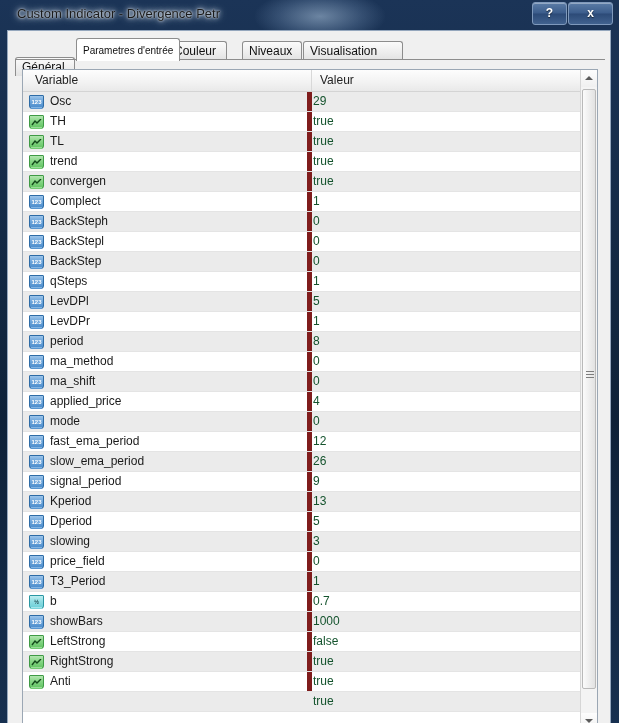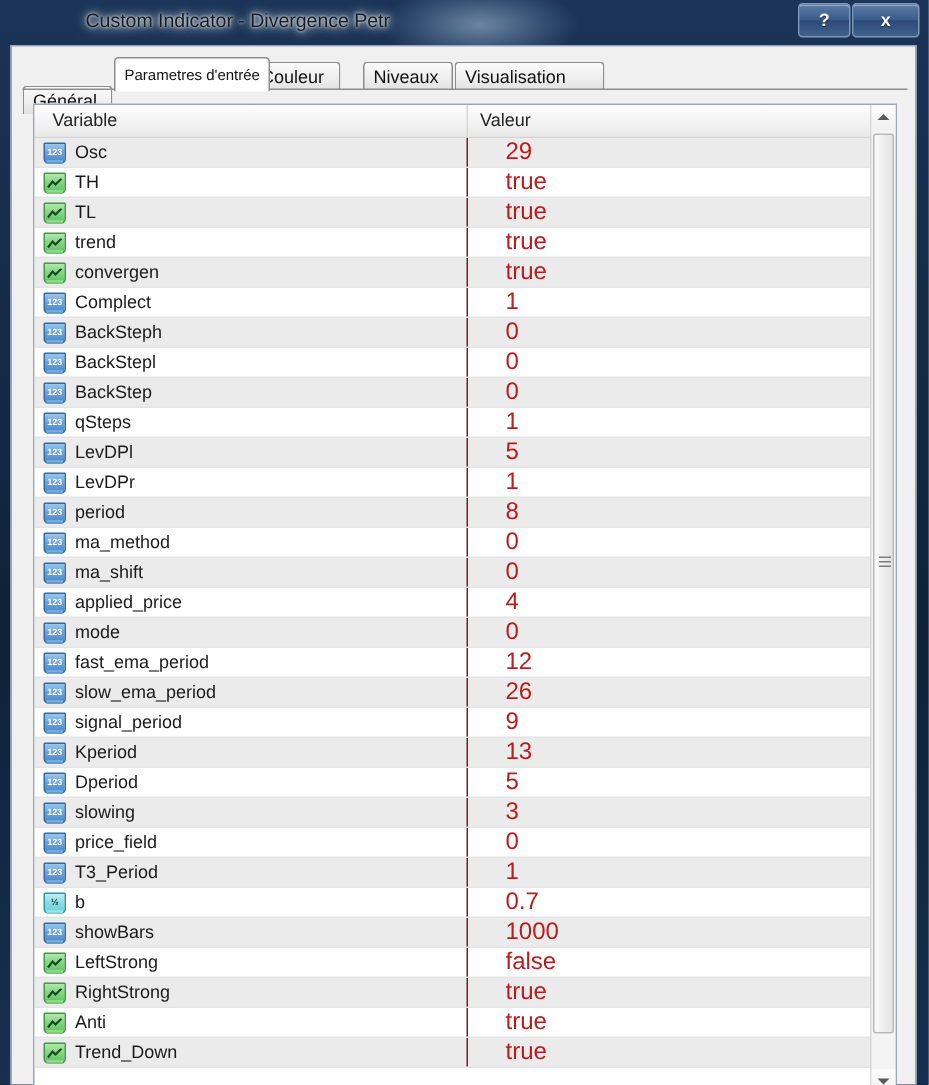--- a/index.html
+++ b/index.html
@@ -21,21 +21,20 @@
     background:radial-gradient(ellipse at 50% 60%, rgba(175,200,225,.55) 0%, rgba(150,180,215,.22) 45%, rgba(120,150,190,0) 72%);
     pointer-events:none;
   }
   #titlebar{
     position:absolute;left:0;top:0;width:619px;height:31px;
   }
   #title-text{
     position:absolute;left:17px;top:6px;
     font-size:13px;color:#1b1b1b;white-space:nowrap;
     text-shadow:0 0 5px rgba(235,243,252,.95),0 0 9px rgba(225,238,250,.9),0 0 2px rgba(255,255,255,.9);
-    margin-left:40px;
   }
   .winbtn{
     position:absolute;top:2px;height:21px;
     border:1px solid #7f99bb;border-radius:3px;
     background:linear-gradient(180deg,#5b7ca6 0%, #3c5d8c 48%, #2c4a77 52%, #41628e 100%);
     box-shadow:inset 0 1px 0 rgba(255,255,255,.35);
     color:#fff;font-size:12px;font-weight:bold;
     text-align:center;line-height:20px;
     text-shadow:0 1px 1px rgba(0,0,0,.6);
     cursor:default;
@@ -110,25 +109,25 @@
   .row{
     position:relative;height:20px;width:558px;
     border-bottom:1px solid #e4e4e4;
     box-sizing:border-box;
     cursor:default;
   }
   .row.odd{background:#ffffff;}
   .row.even{background:#ebebeb;}
   .cell-var{
     position:absolute;left:0;top:0;width:289px;height:19px;
-    box-sizing:border-box;border-right:1px solid #7f1d1d;
+    box-sizing:border-box;border-right:5px solid #7f1d1d;
   }
   .cell-val{
-    position:absolute;left:306px;top:0;width:269px;height:19px;
-    line-height:19px;font-size:16px;color:#b91c1c;
+    position:absolute;left:282px;top:0;width:269px;height:19px;
+    line-height:19px;font-size:12px;color:#14532d;
     padding-left:8px;box-sizing:border-box;
   }
   .vlabel{
     position:absolute;left:27px;top:0;line-height:19px;
     font-size:12px;color:#1a1a1a;white-space:nowrap;
   }
 
   
   .ticon{
     position:absolute;left:6px;top:3px;width:15px;height:14px;
@@ -453,28 +452,20 @@
               <div class="ticon bool">
                 <svg class="spark" viewBox="0 0 11 7">
                   <polyline points="1,6 4,2 6,4 10,0" fill="none" stroke="#14491b" stroke-width="1.4"></polyline>
                 </svg>
               </div>
               <div class="vlabel">Anti</div>
             </div>
             <div class="cell-val">true</div>
           </div>
           <div class="row even">
-            <div class="cell-var">
-              <div class="ticon bool">
-                <svg class="spark" viewBox="0 0 11 7">
-                  <polyline points="1,6 4,2 6,4 10,0" fill="none" stroke="#14491b" stroke-width="1.4"></polyline>
-                </svg>
-              </div>
-              <div class="vlabel">Trend_Down</div>
-            </div>
             <div class="cell-val">true</div>
           </div>
         </div>
 
       <div id="scrollbar">
         <div class="sbarrow" id="sb-up">
           <div class="arrow"></div>
         </div>
         <div id="sb-thumb">
           <div id="sb-grip">

